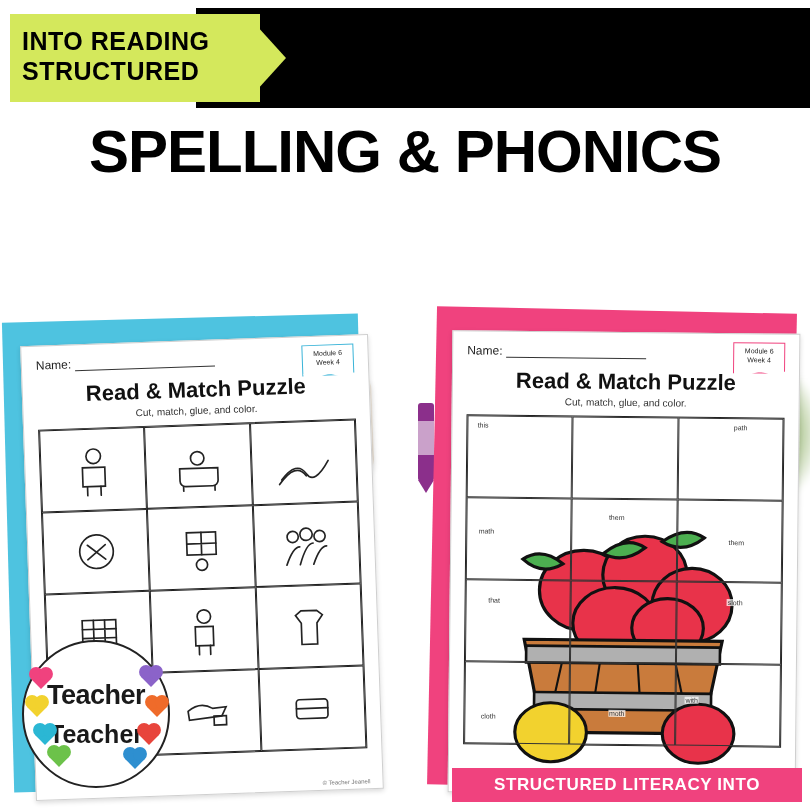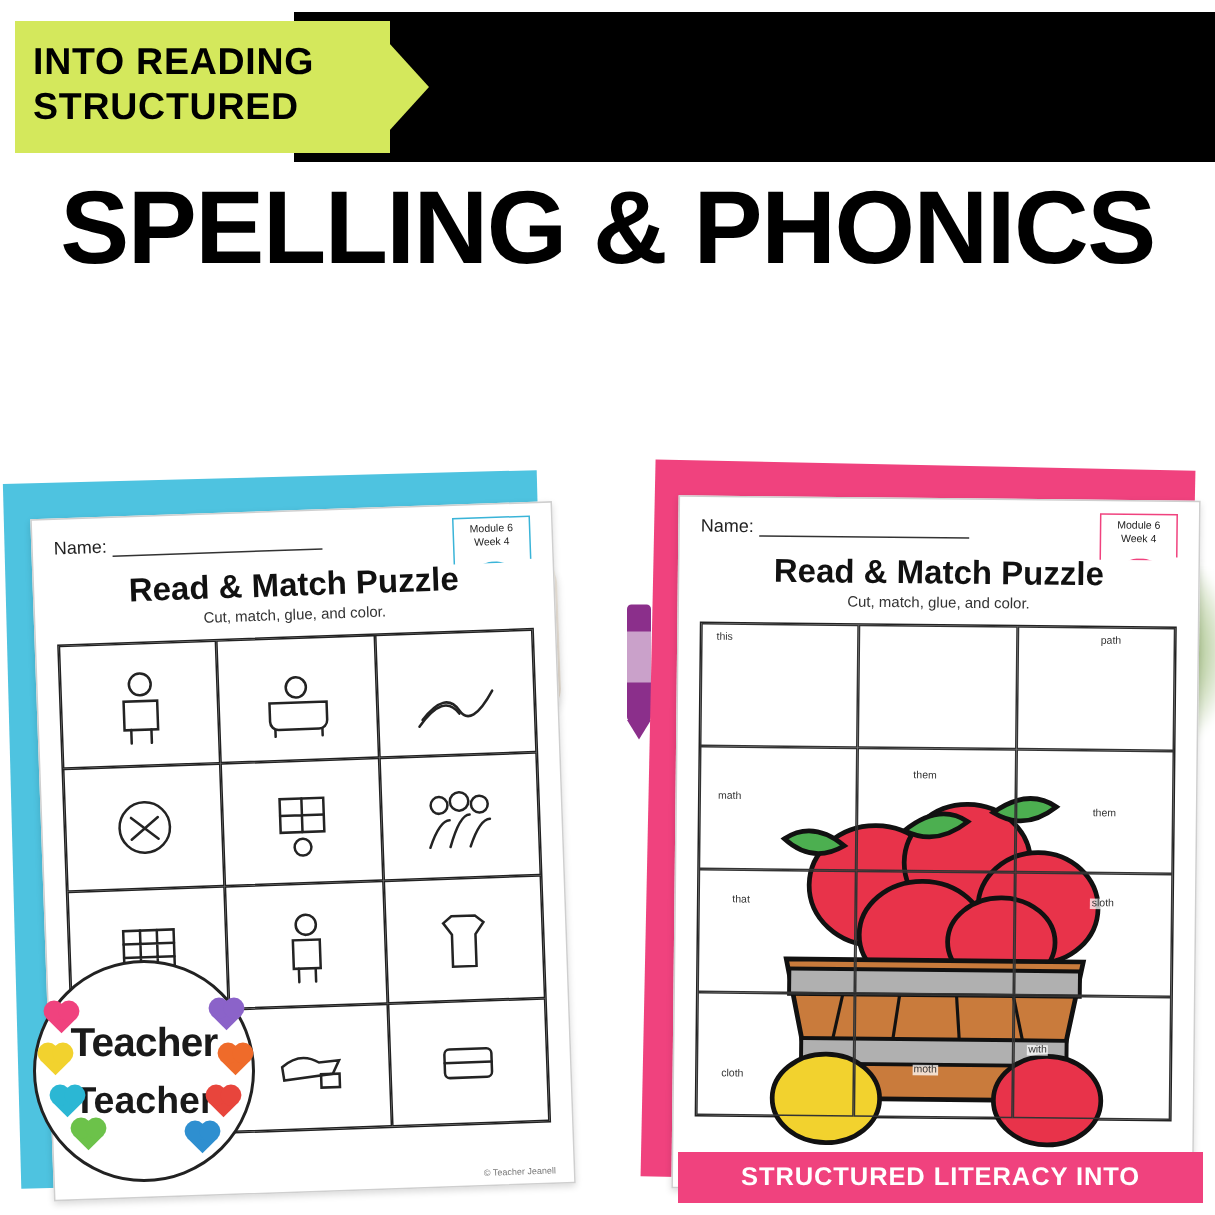--- a/index.html
+++ b/index.html
@@ -71,21 +71,21 @@
     letter-spacing: 0px;
   }
 
   .title-text {
     position: absolute;
     top: 112px; left: 0;
     width: 810px;
     text-align: center;
     color: #000000;
     font-weight: bold;
-    font-size: 69px;
+    font-size: 60px;
     line-height: 80px;
     letter-spacing: -1px;
   }
 
   .bundle-tag {
     position: absolute;
     top: 190px; left: 622px;
     width: 180px;
     height: 42px;
     background: #fdd835;

